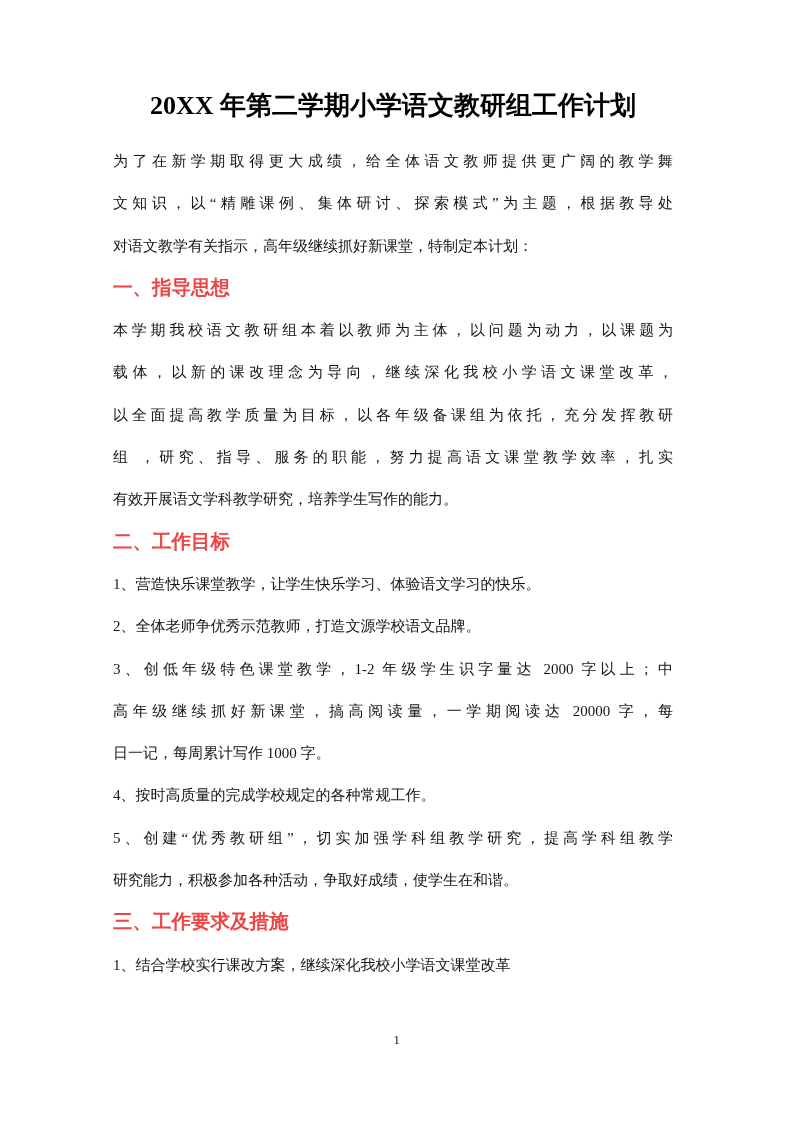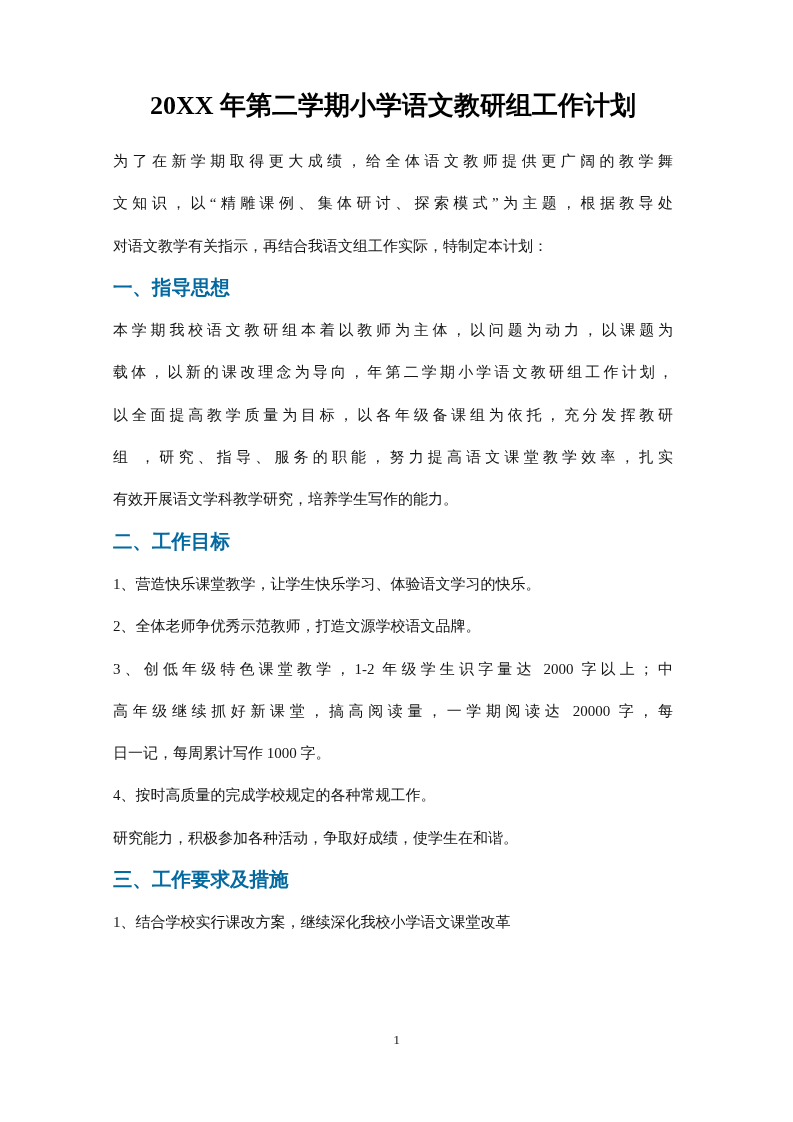--- a/index.html
+++ b/index.html
@@ -39,21 +39,21 @@
     text-align: left;
   }
   
   .line.fill {
     text-align: justify;
     text-align-last: justify;
   }
   .line.heading {
     font-weight: 700;
     font-size: 19.5px;
-    color: #0369a1;
+    color: #ef4444;
   }
   .footer {
     position: absolute;
     top: 1030px;
     left: 0;
     width: 793px;
     text-align: center;
     font-size: 13.5px;
     line-height: 20px;
     color: #222222;
@@ -62,38 +62,39 @@
 </head>
 <body>
 
 <div class="page">
   <div class="content">
 
     <div class="doc-title">20XX 年第二学期小学语文教研组工作计划</div>
 
     <div class="line fill">为了在新学期取得更大成绩，给全体语文教师提供更广阔的教学舞</div>
     <div class="line fill">文知识，以“精雕课例、集体研讨、探索模式”为主题，根据教导处</div>
-    <div class="line">对语文教学有关指示，再结合我语文组工作实际，特制定本计划：</div>
+    <div class="line">对语文教学有关指示，高年级继续抓好新课堂，特制定本计划：</div>
 
     <div class="line heading">一、指导思想</div>
 
     <div class="line fill">本学期我校语文教研组本着以教师为主体，以问题为动力，以课题为</div>
-    <div class="line fill">载体，以新的课改理念为导向，年第二学期小学语文教研组工作计划，</div>
+    <div class="line fill">载体，以新的课改理念为导向，继续深化我校小学语文课堂改革，</div>
     <div class="line fill">以全面提高教学质量为目标，以各年级备课组为依托，充分发挥教研</div>
     <div class="line fill">组 ，研究、指导、服务的职能，努力提高语文课堂教学效率，扎实</div>
     <div class="line">有效开展语文学科教学研究，培养学生写作的能力。</div>
 
     <div class="line heading">二、工作目标</div>
 
     <div class="line">1、营造快乐课堂教学，让学生快乐学习、体验语文学习的快乐。</div>
     <div class="line">2、全体老师争优秀示范教师，打造文源学校语文品牌。</div>
     <div class="line fill">3、创低年级特色课堂教学，1-2 年级学生识字量达 2000 字以上；中</div>
     <div class="line fill">高年级继续抓好新课堂，搞高阅读量，一学期阅读达 20000 字，每</div>
     <div class="line">日一记，每周累计写作 1000 字。</div>
     <div class="line">4、按时高质量的完成学校规定的各种常规工作。</div>
+    <div class="line fill">5、创建“优秀教研组”，切实加强学科组教学研究，提高学科组教学</div>
     <div class="line">研究能力，积极参加各种活动，争取好成绩，使学生在和谐。</div>
 
     <div class="line heading">三、工作要求及措施</div>
 
     <div class="line">1、结合学校实行课改方案，继续深化我校小学语文课堂改革</div>
 
   </div>
 
   <div class="footer">1</div>
 </div>

